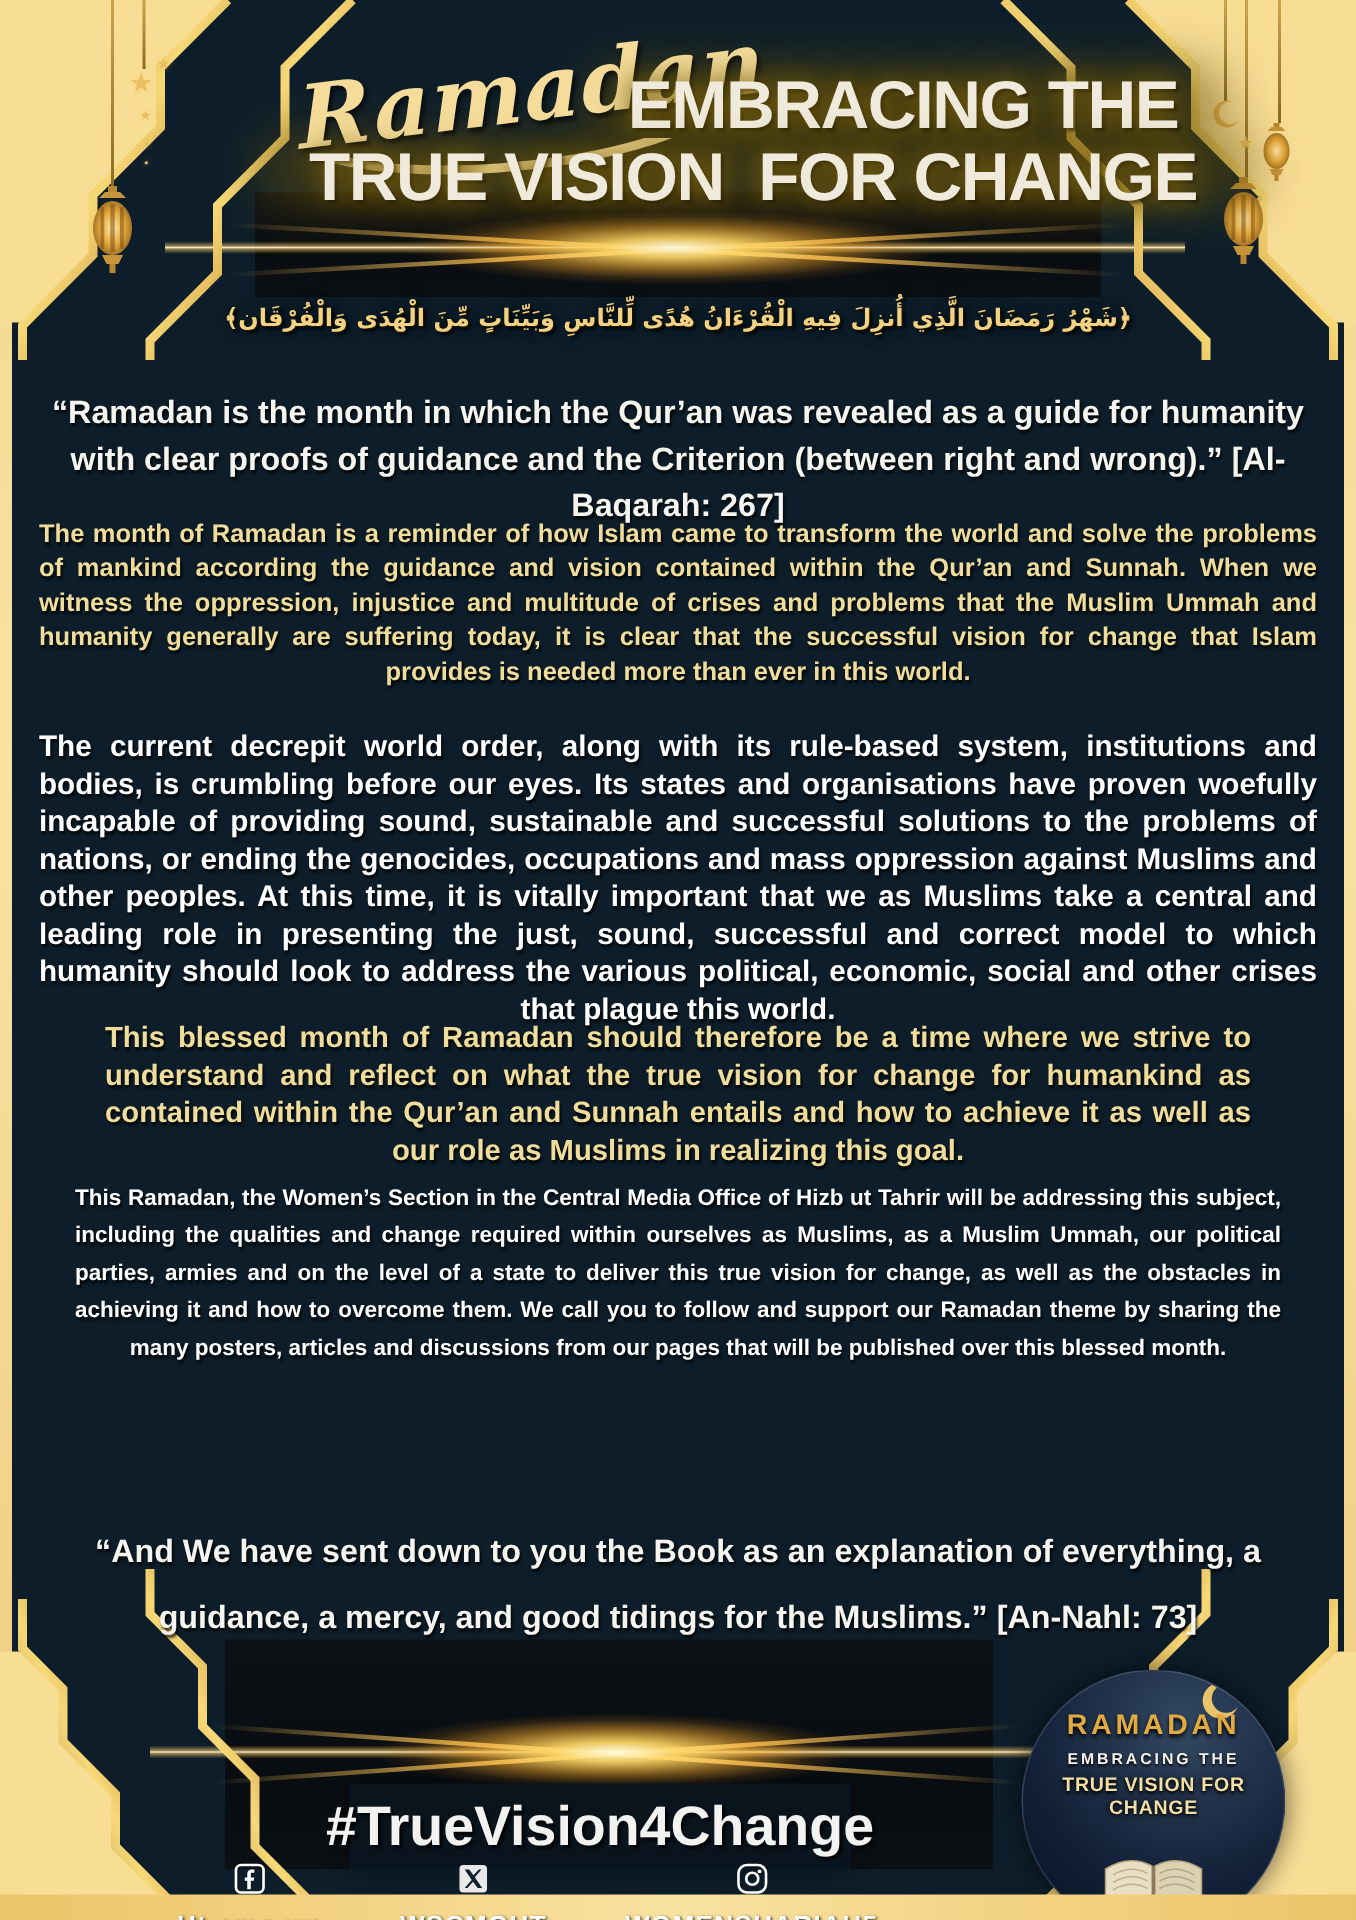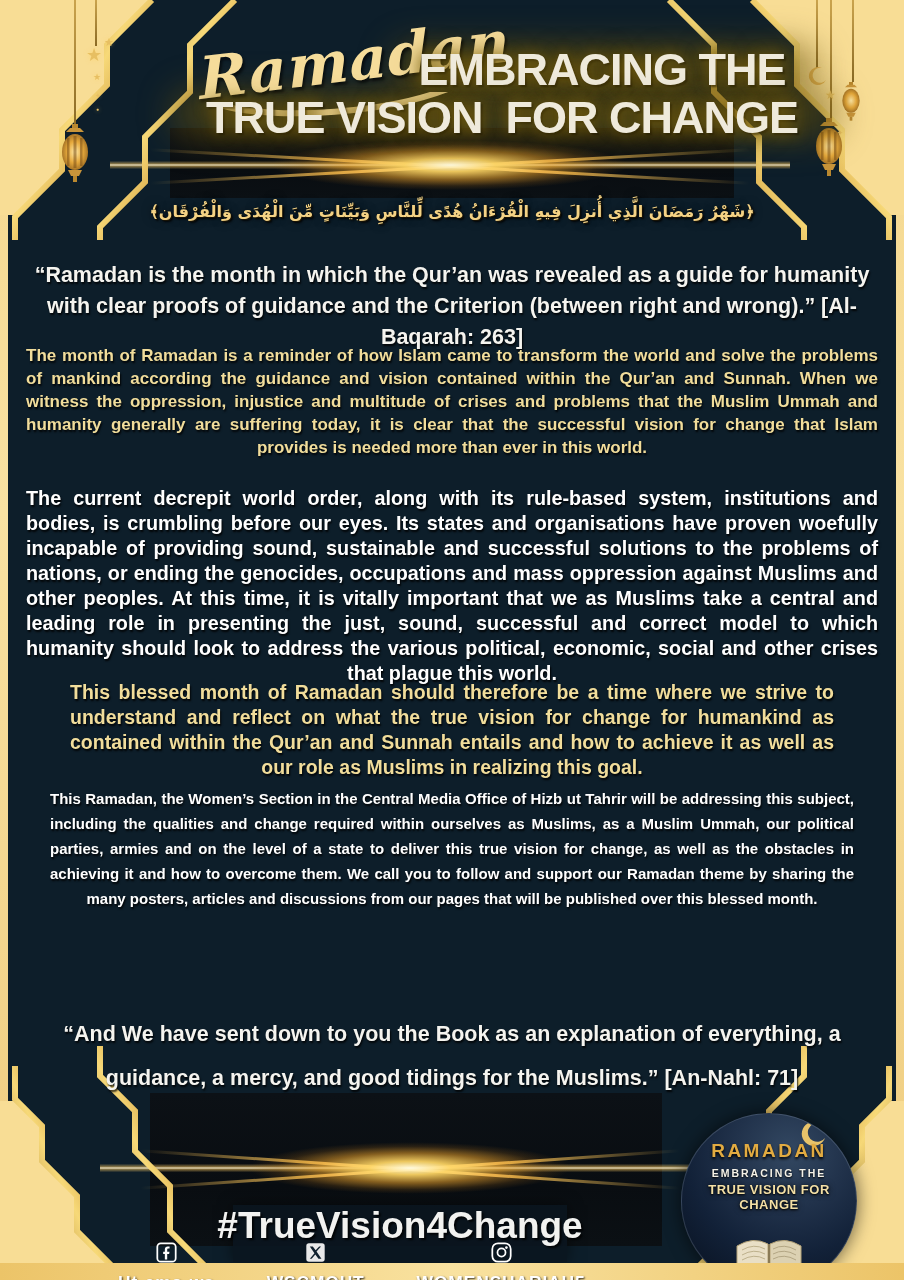--- a/index.html
+++ b/index.html
@@ -59,22 +59,22 @@
   .para{position:absolute;z-index:4;text-align:justify;text-align-last:center;font-weight:bold;
     text-shadow:1px 2px 2px rgba(0,0,0,.9);}
   .p-gold{color:#f1dd9b;}
   .p-white{color:#ffffff;}
   .para1{left:26px;width:852px;top:344px;font-size:17px;line-height:23px;}
   .para2{left:26px;width:852px;top:486px;font-size:19.8px;line-height:25px;}
   .para3{left:70px;width:764px;top:680px;font-size:19.5px;line-height:25px;}
   .para4{left:50px;width:804px;top:786px;font-size:15px;line-height:25px;}
   
   .hashtag-box{position:absolute;left:233px;top:1189px;width:334px;height:57px;z-index:5;
-    background:rgba(10,21,31,.9);display:flex;align-items:flex-start;justify-content:center;
-    box-shadow:0 0 14px rgba(0,0,0,.5);margin-top:16px;}
+    background:rgba(10,21,31,.9);display:flex;align-items:center;justify-content:center;
+    box-shadow:0 0 14px rgba(0,0,0,.5);}
   .hashtag-box span{color:#f2f2f0;font-weight:bold;font-size:37px;letter-spacing:0;
     text-shadow:2px 2px 2px rgba(0,0,0,.8);}
   
   .badge{position:absolute;left:681px;top:1113px;width:174px;height:174px;border-radius:50%;z-index:5;
     background:radial-gradient(circle at 62% 22%, #334862 0%, #21324b 32%, #122138 60%, #0a1424 88%, #081020 100%);
     border:1px solid rgba(200,210,230,.18);overflow:hidden;box-shadow:0 0 18px rgba(0,0,0,.6);}
   .badge-text{position:absolute;left:0;right:0;top:26px;text-align:center;z-index:2;}
   .badge-l1{color:#e2ab41;font-weight:bold;font-size:19px;letter-spacing:2.5px;text-shadow:0 2px 3px #000;}
   .badge-l2{color:#f5f2e8;font-weight:bold;font-size:10.5px;letter-spacing:2px;margin-top:5px;text-shadow:0 1px 2px #000;}
   .badge-l3{color:#f3dfa5;font-weight:bold;font-size:13px;letter-spacing:.5px;margin-top:3px;text-shadow:0 1px 2px #000,0 0 6px rgba(0,0,0,.8);}
@@ -197,28 +197,28 @@
   <div class="glow" style="left:390px;top:42px;width:430px;height:52px;"></div>
   <div class="glow" style="left:170px;top:88px;width:670px;height:52px;"></div>
   <div class="ramadan-script">Ramadan</div>
   <svg class="swoosh" width="260" height="26" viewBox="0 0 260 26">
     <path d="M18 6 C 70 24, 185 26, 252 2" fill="none" stroke="#f5dc9a" stroke-width="6" stroke-linecap="round" transform="rotate(-4 130 13)"></path>
   </svg>
   <div class="title-line title-line1">EMBRACING THE</div>
   <div class="title-line title-line2">TRUE VISION  FOR CHANGE</div>
 
   <div class="ayah ayah1">﴿شَهْرُ رَمَضَانَ الَّذِي أُنزِلَ فِيهِ الْقُرْءَانُ هُدًى لِّلنَّاسِ وَبَيِّنَاتٍ مِّنَ الْهُدَى وَالْفُرْقَان﴾</div>
-  <div class="quote quote1">“Ramadan is the month in which the Qur’an was revealed as a guide for humanity with clear proofs of guidance and the Criterion (between right and wrong).” [Al-Baqarah: 263]</div>
+  <div class="quote quote1">“Ramadan is the month in which the Qur’an was revealed as a guide for humanity with clear proofs of guidance and the Criterion (between right and wrong).” [Al-Baqarah: 267]</div>
 
   <div class="para p-gold para1">The month of Ramadan is a reminder of how Islam came to transform the world and solve the problems of mankind according the guidance and vision contained within the Qur’an and Sunnah. When we witness the oppression, injustice and multitude of crises and problems that the Muslim Ummah and humanity generally are suffering today, it is clear that the successful vision for change that Islam provides is needed more than ever in this world.</div>
   <div class="para p-white para2">The current decrepit world order, along with its rule-based system, institutions and bodies, is crumbling before our eyes. Its states and organisations have proven woefully incapable of providing sound, sustainable and successful solutions to the problems of nations, or ending the genocides, occupations and mass oppression against Muslims and other peoples. At this time, it is vitally important that we as Muslims take a central and leading role in presenting the just, sound, successful and correct model to which humanity should look to address the various political, economic, social and other crises that plague this world.</div>
   <div class="para p-gold para3">This blessed month of Ramadan should therefore be a time where we strive to understand and reflect on what the true vision for change for humankind as contained within the Qur’an and Sunnah entails and how to achieve it as well as our role as Muslims in realizing this goal.</div>
   <div class="para p-white para4">This Ramadan, the Women’s Section in the Central Media Office of Hizb ut Tahrir will be addressing this subject, including the qualities and change required within ourselves as Muslims, as a Muslim Ummah, our political parties, armies and on the level of a state to deliver this true vision for change, as well as the obstacles in achieving it and how to overcome them. We call you to follow and support our Ramadan theme by sharing the many posters, articles and discussions from our pages that will be published over this blessed month.</div>
 
-  <div class="quote quote2">“And We have sent down to you the Book as an explanation of everything, a guidance, a mercy, and good tidings for the Muslims.” [An-Nahl: 71]</div>
+  <div class="quote quote2">“And We have sent down to you the Book as an explanation of everything, a guidance, a mercy, and good tidings for the Muslims.” [An-Nahl: 73]</div>
 
   <div class="hashtag-box">
     <span>#TrueVision4Change</span>
   </div>
 
   <div class="badge">
     <svg class="badge-moon" width="30" height="30" viewBox="0 0 30 30">
       <path d="M21 3 A12 12 0 1 0 27 18 A9.5 9.5 0 1 1 21 3 Z" fill="#e8c36a"></path>
     </svg>
     <div class="badge-text">

